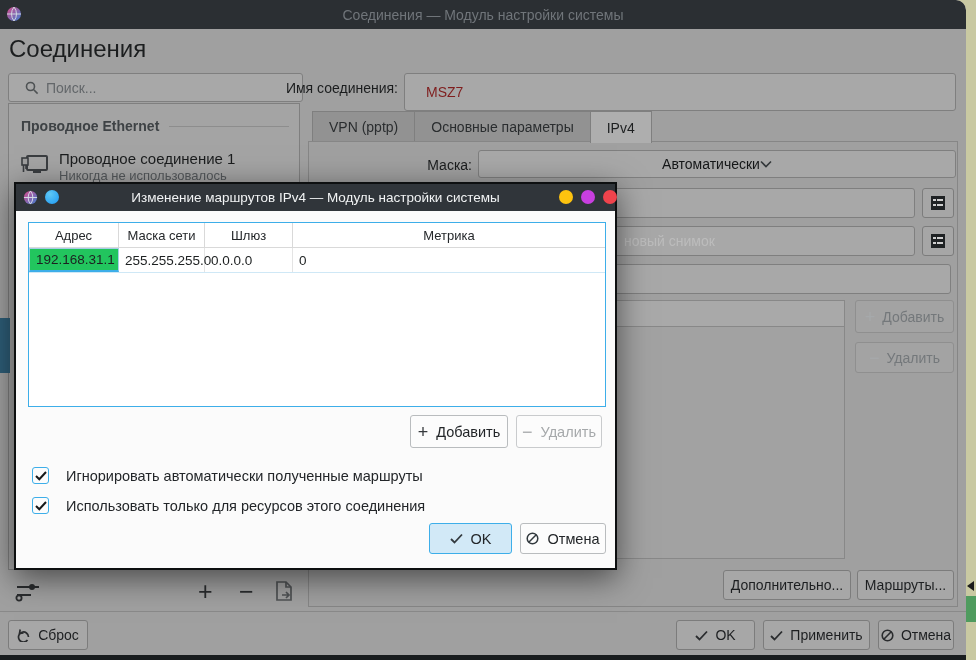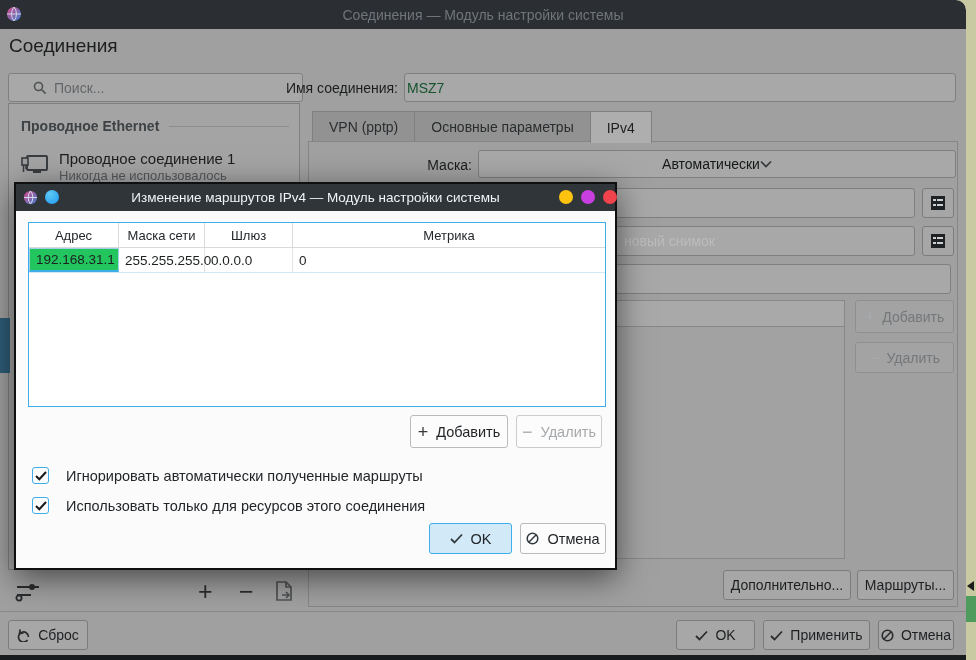--- a/index.html
+++ b/index.html
@@ -8,40 +8,40 @@
   .stage { position:relative; width:976px; height:660px; background:#c9c9a2; overflow:hidden; }
 
   
   .main-window { position:absolute; left:0; top:0; width:966px; height:660px;
     background:#a0a0a0; border-top-right-radius:10px; overflow:hidden; }
   .titlebar { position:absolute; left:0; top:0; width:100%; height:29px; background:#2b2f33;
     display:flex; align-items:center; justify-content:center; border-top-right-radius:10px; }
   .titlebar .title { color:#70757a; font-size:14px; }
   .tb-globe { position:absolute; left:6px; top:6px; width:16px; height:16px; }
 
-  .page-title { position:absolute; left:9px; top:35px; font-size:19px; color:#1c1e1f; }
+  .page-title { position:absolute; left:9px; top:35px; font-size:24px; color:#1c1e1f; }
 
   .field { background:#a8a8a8; border:1px solid #7f7f7f; border-radius:3px; }
   .search { position:absolute; left:8px; top:73px; width:295px; height:29px;
-    display:flex; align-items:center; padding-left:24px; gap:7px; }
+    display:flex; align-items:center; padding-left:16px; gap:7px; }
   .search .ph { color:#63676a; font-size:14px; }
 
   .sidebar { position:absolute; left:8px; top:103px; width:292px; height:467px;
     background:#a4a4a4; border:1px solid #7f7f7f; }
   .side-section { position:absolute; left:12px; top:14px; display:flex; align-items:center; width:268px; }
   .side-section .lbl { font-weight:bold; font-size:14px; color:#3e4245; white-space:nowrap; }
   .side-section .rule { flex:1; height:1px; background:#8d8d8d; margin-left:10px; }
   .side-item { position:absolute; left:6px; top:40px; width:280px; height:44px; display:flex; align-items:center; gap:10px; padding-left:4px; }
   .side-item .tt { font-size:15px; color:#1b1d1e; }
   .side-item .st { font-size:13px; color:#54585b; margin-top:1px; }
   .sel-strip { position:absolute; left:0px; top:318px; width:10px; height:55px; background:#2d5d77; }
 
   .name-label { position:absolute; left:250px; top:80px; width:148px; text-align:right; font-size:14px; color:#1b1d1e; }
-  .name-input { position:absolute; left:404px; top:73px; width:552px; height:29px;
-    display:flex; align-items:center; padding-left:2px; font-size:14px; color:#14532d; }
+  .name-input { position:absolute; left:404px; top:73px; width:552px; height:38px;
+    display:flex; align-items:center; padding-left:21px; font-size:14px; color:#7f1d1d; }
 
   .tabs { position:absolute; left:312px; top:111px; height:31px; display:flex; }
   .tab { height:31px; display:flex; align-items:center; padding:0 16px; font-size:14px; color:#2a2d2f;
     background:#929292; border:1px solid #7f7f7f; border-bottom:none; margin-right:-1px; }
   .tab.active { background:#aeaeae; height:32px; color:#1d1f20; position:relative; z-index:2; }
   .tab-frame { position:absolute; left:308px; top:141px; width:650px; height:466px; border:1px solid #868686; }
 
   .method-label { position:absolute; left:352px; top:157px; width:120px; text-align:right; font-size:14px; color:#1b1d1e; }
   .combo { position:absolute; left:478px; top:150px; width:478px; height:28px;
     display:flex; align-items:center; padding:0 10px; font-size:14px; color:#151718; justify-content:center; }

